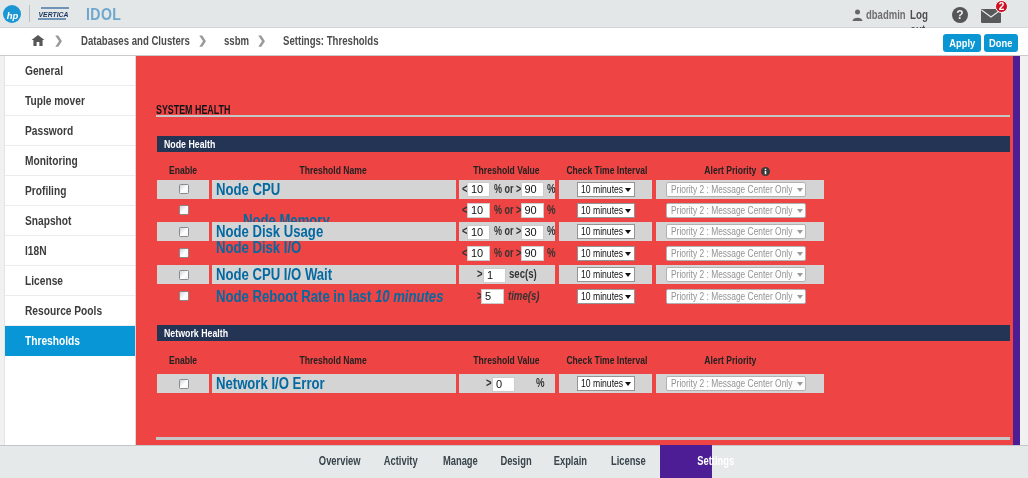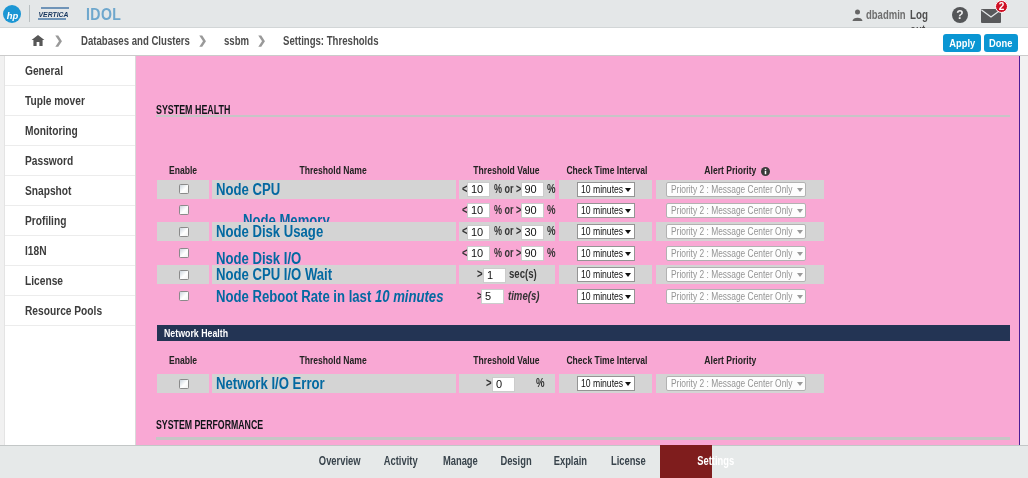--- a/index.html
+++ b/index.html
@@ -25,21 +25,21 @@
 
 .crumb { position:absolute; left:0; top:28px; width:1028px; height:28px; background:#fff; border-bottom:1px solid #cbcbcb; }
 .home { position:absolute; left:31px; top:33px; }
 .csep { position:absolute; top:34px; font-size:11px; font-weight:bold; color:#999; }
 .ctxt { position:absolute; top:34px; font-size:12px; font-weight:bold; color:#4c4c4c; transform:scaleX(0.8); transform-origin:0 0; white-space:nowrap; }
 .btn { position:absolute; top:34px; height:18px; background:#0a96d3; border-radius:3px; color:#fff; font-size:11px; font-weight:bold; text-align:center; }
 .btn span { display:inline-block; transform:scaleX(0.85); line-height:18px; }
 
 
 .main { position:absolute; left:0; top:56px; width:1028px; height:389px; background:#f1f1f1; }
-.panel { position:absolute; left:4px; top:0; width:1016px; height:389px; background:#f9a8d4; border-left:1px solid #e4e4e4; border-right:1px solid #4c1d95; }
+.panel { position:absolute; left:4px; top:0; width:1016px; height:389px; background:#ef4444; border-left:1px solid #e4e4e4; border-right:7px solid #4c1d95; }
 
 
 .side { position:absolute; left:0px; top:0; width:131px; height:389px; background:#fff; border-right:1px solid #d9d9d9; }
 .side .item { position:relative; height:30px; line-height:30px; padding-left:20px; font-size:12px; font-weight:bold; color:#3c3c3c; border-bottom:1px solid #ececec; }
 .side .item span { display:inline-block; transform:scaleX(0.85); transform-origin:0 50%; white-space:nowrap; }
 .side .item.active { background:#0996d6; color:#fff; border-bottom:1px solid #0996d6; }
 
 .title { position:absolute; left:147px; top:66.5px; font-size:13.5px; font-weight:bold; color:#000; }
 .sechead { position:absolute; font-size:12px; font-weight:bold; color:#101418; }
 .secline { position:absolute; height:2px; background:#c6c6c6; }
@@ -56,21 +56,21 @@
 .sel .arr { position:absolute; right:3px; top:5px; width:0; height:0; border-left:3.5px solid transparent; border-right:3.5px solid transparent; border-top:4.5px solid #111; }
 .dsel { position:absolute; width:140px; height:15px; background:#fdfdfd; border:1px solid #b2b2b2; border-radius:2px; font-size:10.5px; color:#949494; line-height:13px; padding-left:4px; white-space:nowrap; overflow:hidden; }
 .dsel .st { display:inline-block; transform:scaleX(0.80); transform-origin:0 50%; }
 .dsel .arr { position:absolute; right:2.5px; top:5px; width:0; height:0; border-left:3.5px solid transparent; border-right:3.5px solid transparent; border-top:4.5px solid #9a9a9a; }
 .cbx { position:absolute; width:10px; height:10px; background:linear-gradient(135deg,#ccd5dd,#ffffff 55%,#f2f2f2); border:1px solid #8a8a8a; border-radius:1.5px; }
 
 
 .footer { position:absolute; left:0; top:445px; width:1028px; height:33px; background:#e6e9e9; border-top:1px solid #c3c7c7; }
 .tab { position:absolute; top:445px; height:33px; line-height:33px; font-size:12px; font-weight:bold; color:#39444c; text-align:center; }
 .tab .nc { transform:scaleX(0.78); }
-.tab.active { background:#7f1d1d; color:#fff;padding-left:32px; }
+.tab.active { background:#4c1d95; color:#fff;padding-left:32px; }
 </style>
 </head>
 <body>
 <div id="page">
 
   <div class="topbar"></div>
   <svg class="hplogo" width="18" height="18" viewBox="0 0 36 36">
     <circle cx="18" cy="18" r="18" fill="#1b96d4"></circle>
     <text x="19" y="27" font-family="Liberation Sans, sans-serif" font-size="19" font-weight="bold" font-style="italic" fill="#fff" text-anchor="middle">hp</text>
   </svg>
@@ -105,34 +105,36 @@
   <div class="csep" style="left:257px;">❯</div>
   <div class="ctxt" style="left:283px;">Settings: Thresholds</div>
   <div class="btn" style="left:943px; width:38px;"><span>Apply</span></div>
   <div class="btn" style="left:984px; width:34px;"><span>Done</span></div>
 
   <div class="main">
     <div class="panel">
       <div class="side">
         <div class="item"><span>General</span></div>
         <div class="item"><span>Tuple mover</span></div>
+        <div class="item"><span>Password</span></div>
         <div class="item"><span>Monitoring</span></div>
-        <div class="item"><span>Password</span></div>
+        <div class="item"><span>Profiling</span></div>
         <div class="item"><span>Snapshot</span></div>
-        <div class="item"><span>Profiling</span></div>
         <div class="item"><span>I18N</span></div>
         <div class="item"><span>License</span></div>
         <div class="item"><span>Resource Pools</span></div>
+        <div class="item active"><span>Thresholds</span></div>
       </div>
     </div>
   </div>
 
   <div class="sechead" style="left:156px; top:103px;"><span class="nx" style="transform:scaleX(0.74);">SYSTEM HEALTH</span></div>
   <div class="secline" style="left:156px; top:115px; width:854px;"></div>
 
+  <div class="navybar" style="top:136px;"><span class="nx" style="transform:scaleX(0.8);">Node Health</span></div>
 
   <div class="colhead" style="left:157px; top:164px; width:52px;"><span class="nc" style="transform:scaleX(0.78);">Enable</span></div>
   <div class="colhead" style="left:211px; top:164px; width:245px;"><span class="nc" style="transform:scaleX(0.78);">Threshold Name</span></div>
   <div class="colhead" style="left:459px; top:164px; width:95px;"><span class="nc" style="transform:scaleX(0.78);">Threshold Value</span></div>
   <div class="colhead" style="left:527px; top:164px; width:160px;"><span class="nc" style="transform:scaleX(0.78);">Check Time Interval</span></div>
   <div class="colhead" style="left:656px; top:164px; width:148px;"><span class="nc" style="transform:scaleX(0.78);">Alert Priority</span></div>
   <svg style="position:absolute; left:761px; top:166.5px;" width="9" height="9" viewBox="0 0 18 18">
     <circle cx="9" cy="9" r="9" fill="#3a3a3a"></circle>
     <rect x="7.5" y="3.5" width="3" height="3" fill="#fff"></rect>
     <rect x="7.5" y="8" width="3" height="6.5" fill="#fff"></rect>
@@ -180,21 +182,21 @@
         <span class="inp" style="left:61.5px;">30</span>
         <span class="vtext" style="left:88px;"><span class="nx" style="transform:scaleX(0.8);">%</span></span>
       </div>
       <div class="cell gray" style="left:558.5px; top:222.3px; width:93px;"></div>
       <div class="sel" style="left:577px; top:224.3px;"><span class="st">10 minutes</span><span class="arr"></span></div>
       <div class="cell gray" style="left:656px; top:222.3px; width:168px;"></div>
       <div class="dsel" style="left:666px; top:224.3px;"><span class="st">Priority 2 : Message Center Only</span><span class="arr"></span></div>
       <div class="cell" style="left:157px; top:243.7px; width:52px;"></div>
       <div class="cbx" style="left:179px; top:248.2px;"></div>
       <div class="cell" style="left:211.5px; top:243.7px; width:244.5px;"></div>
-      <div class="rowname" style="left:216px; top:249px;"><span class="nx" style="transform:scaleX(0.82);">Node Disk I/O</span></div>
+      <div class="rowname" style="left:216px; top:238px;"><span class="nx" style="transform:scaleX(0.82);">Node Disk I/O</span></div>
       <div class="cell" style="left:459px; top:243.7px; width:95.5px;">
         <span class="vtext" style="left:3px;"><span class="nx" style="transform:scaleX(0.8);">&lt;</span></span>
         <span class="inp" style="left:8px;">10</span>
         <span class="vtext" style="left:34.5px;"><span class="nx" style="transform:scaleX(0.75);">% or &gt;</span></span>
         <span class="inp" style="left:61.5px;">90</span>
         <span class="vtext" style="left:88px;"><span class="nx" style="transform:scaleX(0.8);">%</span></span>
       </div>
       <div class="cell" style="left:558.5px; top:243.7px; width:93px;"></div>
       <div class="sel" style="left:577px; top:245.7px;"><span class="st">10 minutes</span><span class="arr"></span></div>
       <div class="cell" style="left:656px; top:243.7px; width:168px;"></div>
@@ -243,21 +245,20 @@
         <span class="vtext" style="left:27px;"><span class="nx" style="transform:scaleX(0.8);">&gt;</span></span>
         <span class="inp" style="left:33px;">0</span>
         <span class="vtext" style="left:76.5px;"><span class="nx" style="transform:scaleX(0.8);">%</span></span>
       </div>
       <div class="cell gray" style="left:558.5px; top:374px; width:93px;"></div>
       <div class="sel" style="left:577px; top:376px;"><span class="st">10 minutes</span><span class="arr"></span></div>
       <div class="cell gray" style="left:656px; top:374px; width:168px;"></div>
       <div class="dsel" style="left:666px; top:376px;"><span class="st">Priority 2 : Message Center Only</span><span class="arr"></span></div>
     </div>
 
-  <div class="sechead" style="left:156px; top:418px;"><span class="nx" style="transform:scaleX(0.73);">SYSTEM PERFORMANCE</span></div>
   <div class="secline" style="left:156px; top:437px; width:854px; height:2.5px;"></div>
 
   <div class="footer"></div>
   <div class="tab" style="left:312px; width:56px;"><span class="nc">Overview</span></div>
   <div class="tab" style="left:375px; width:52px;"><span class="nc">Activity</span></div>
   <div class="tab" style="left:434px; width:52px;"><span class="nc">Manage</span></div>
   <div class="tab" style="left:492px; width:48px;"><span class="nc">Design</span></div>
   <div class="tab" style="left:546px; width:48px;"><span class="nc">Explain</span></div>
   <div class="tab" style="left:604px; width:48px;"><span class="nc">License</span></div>
   <div class="tab active" style="left:660px; width:52px;"><span class="nc">Settings</span></div>

